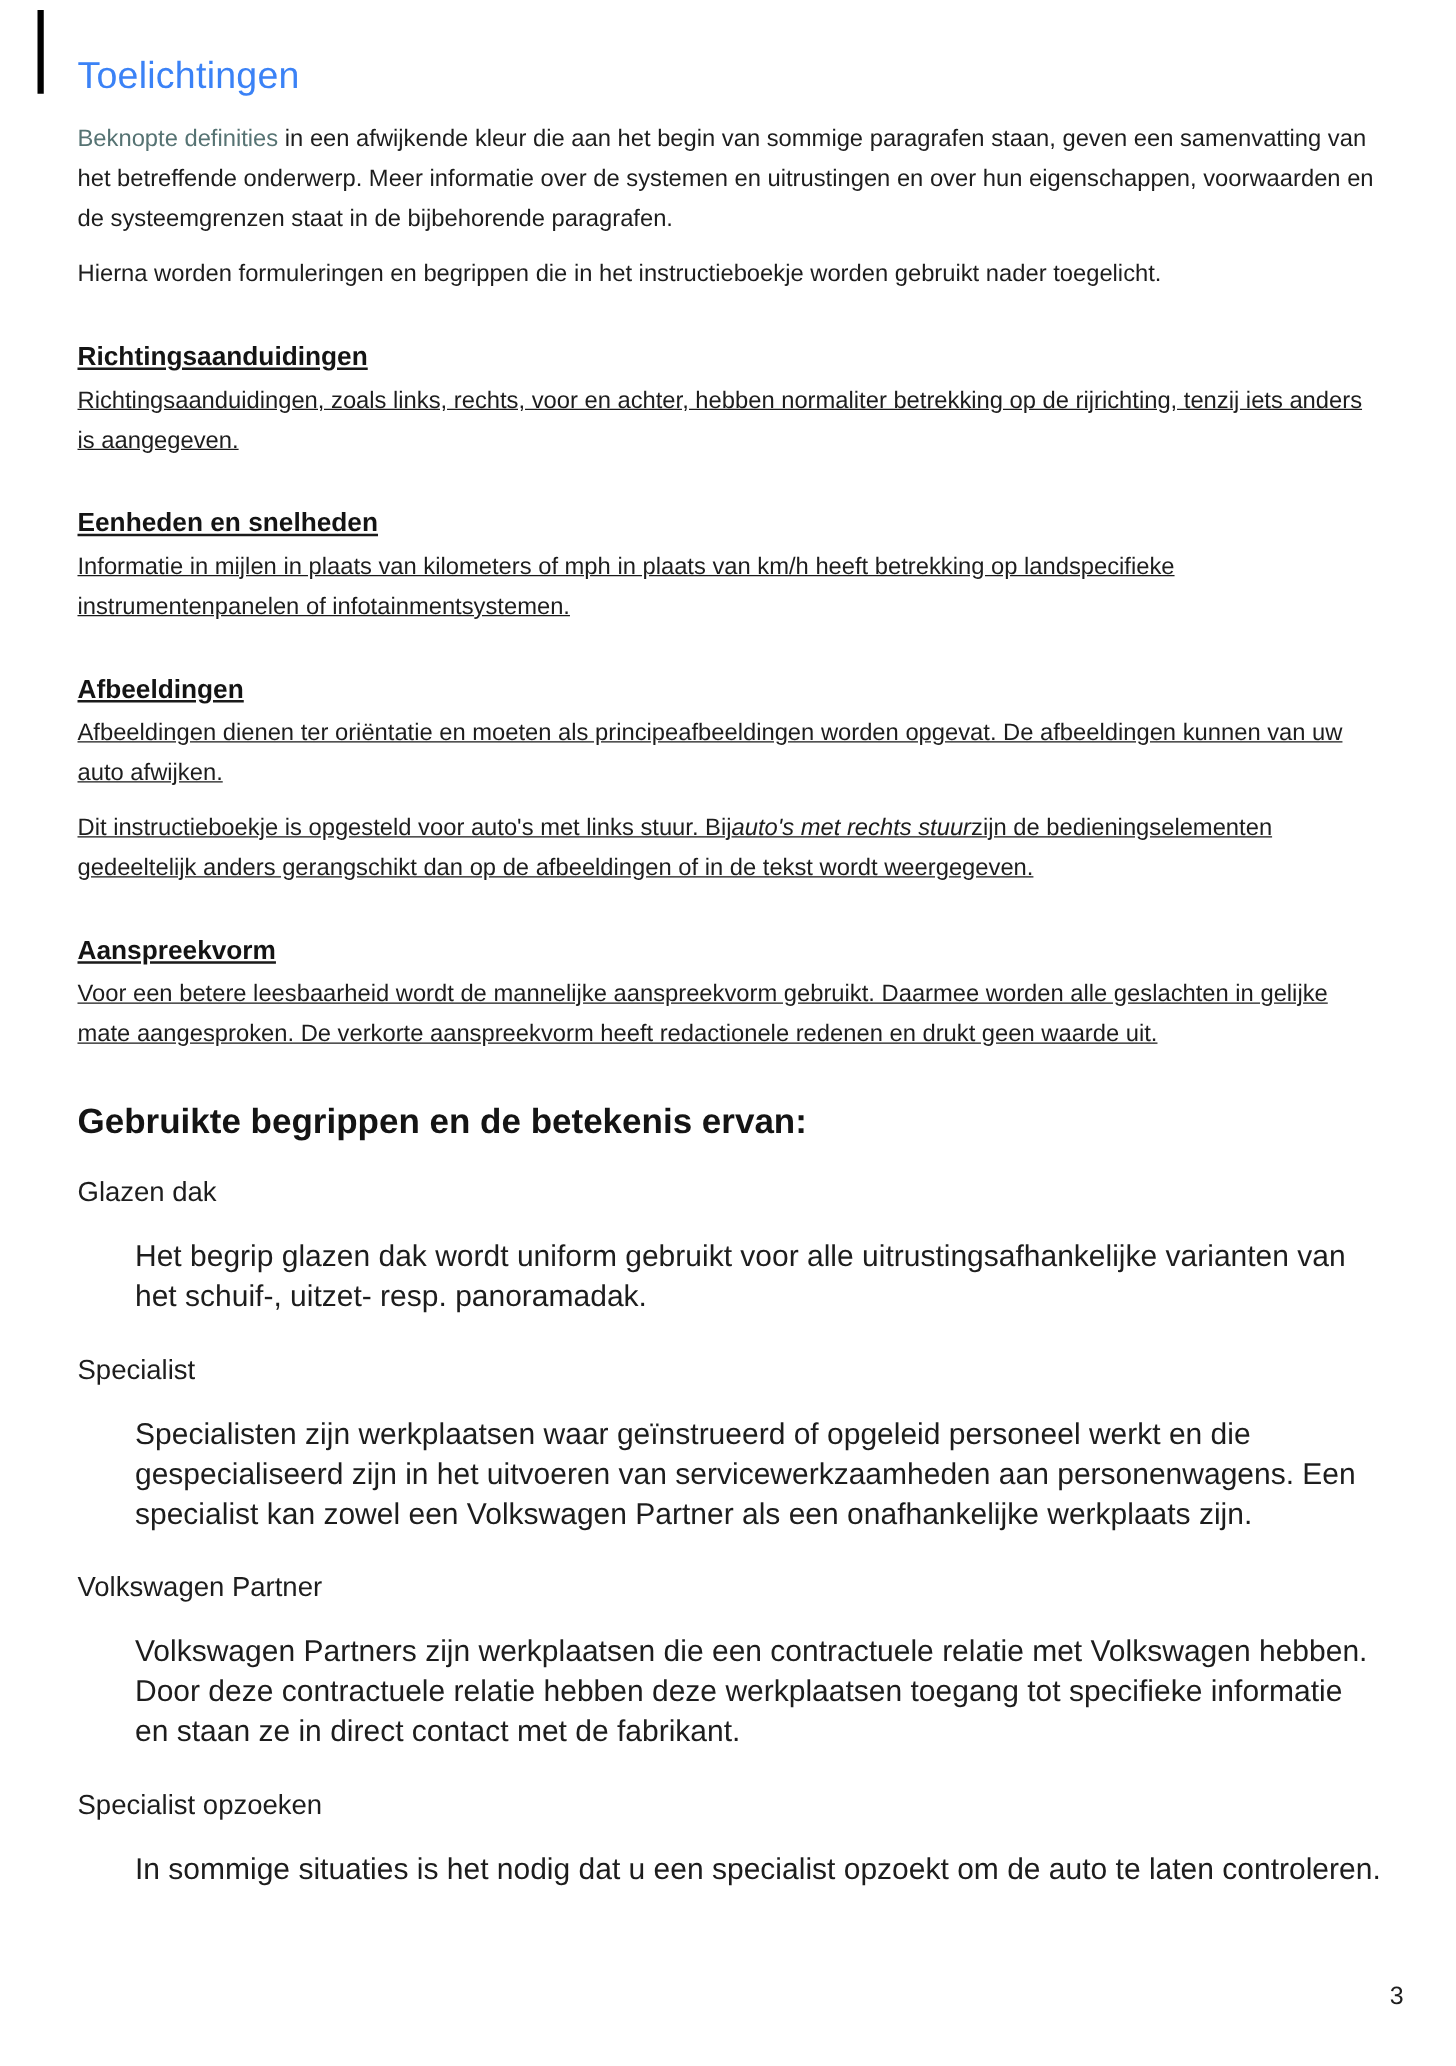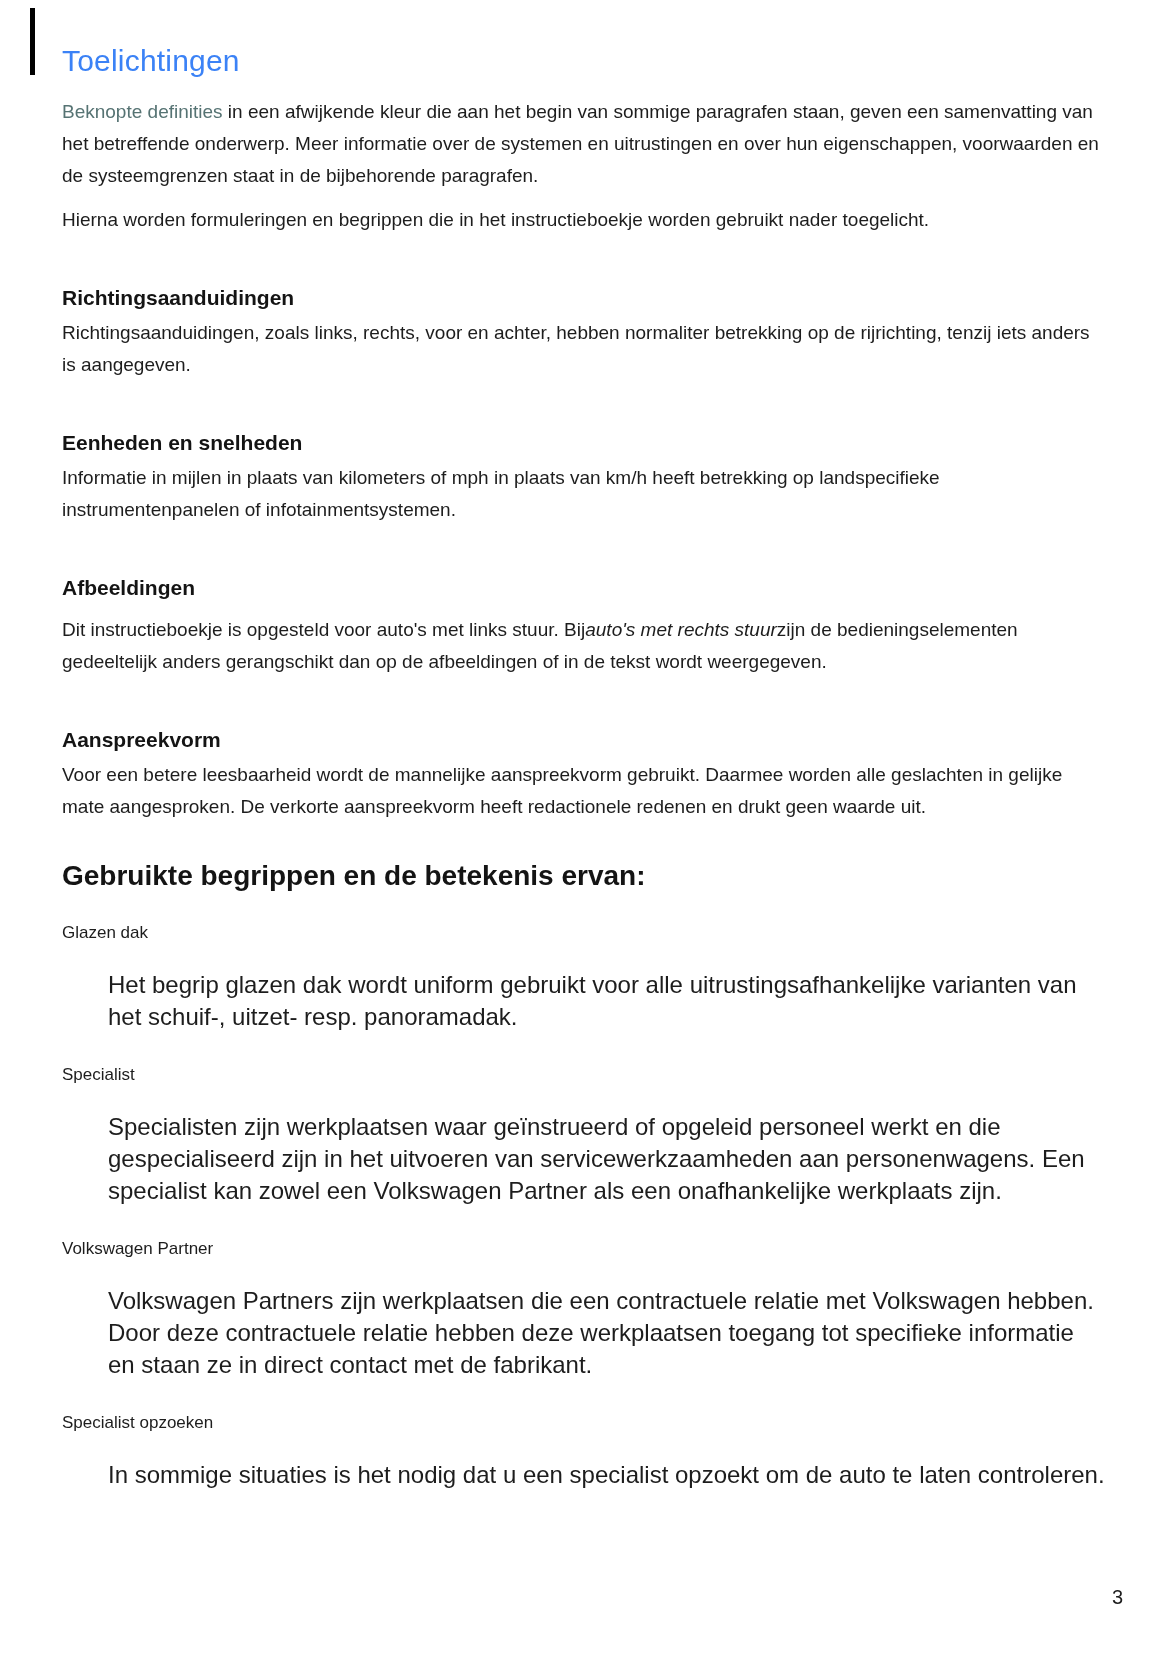--- a/index.html
+++ b/index.html
@@ -35,39 +35,39 @@
     letter-spacing: 0.2px;
     margin-bottom: 16px;
   }
   p.body-text {
     font-size: 19px;
     line-height: 32px;
     color: #1d1d1d;
   }
   .accent-text { color: #567373; }
   .para-gap { margin-top: 12px; }
-  section.sec { margin-top: 48px; }
+  section.sec { margin-top: 36px; text-decoration: underline; }
   h2.sec-heading {
     font-size: 21px;
     font-weight: 700;
     line-height: 28px;
     color: #141414;
     margin-bottom: 5px;
   }
   h2.big-heading {
     font-size: 28px;
     font-weight: 700;
     line-height: 30px;
     color: #141414;
     margin-top: 38px;
   }
   em.inline-italic { font-style: italic; }
   dl.terms { display: block; }
   dt.term {
-    font-size: 17px;
+    font-size: 22px;
     line-height: 32px;
     color: #1d1d1d;
     margin-top: 26px;
   }
   dd.definition {
     font-size: 24px;
     line-height: 32px;
     color: #1d1d1d;
     margin-top: 20px;
     margin-left: 46px;
@@ -100,20 +100,21 @@
     <p class="body-text">Richtingsaanduidingen, zoals links, rechts, voor en achter, hebben normaliter betrekking op de rijrichting, tenzij iets anders is aangegeven.</p>
   </section>
 
   <section class="sec">
     <h2 class="sec-heading">Eenheden en snelheden</h2>
     <p class="body-text">Informatie in mijlen in plaats van kilometers of mph in plaats van km/h heeft betrekking op landspecifieke instrumentenpanelen of infotainmentsystemen.</p>
   </section>
 
   <section class="sec">
     <h2 class="sec-heading">Afbeeldingen</h2>
+    <p class="body-text">Afbeeldingen dienen ter oriëntatie en moeten als principeafbeeldingen worden opgevat. De afbeeldingen kunnen van uw auto afwijken.</p>
     <p class="body-text para-gap"><span>Dit instructieboekje is opgesteld voor auto's met links stuur. Bij</span><em class="inline-italic">auto's met rechts stuur</em><span>zijn de bedieningselementen gedeeltelijk anders gerangschikt dan op de afbeeldingen of in de tekst wordt weergegeven.</span></p>
   </section>
 
   <section class="sec">
     <h2 class="sec-heading">Aanspreekvorm</h2>
     <p class="body-text">Voor een betere leesbaarheid wordt de mannelijke aanspreekvorm gebruikt. Daarmee worden alle geslachten in gelijke mate aangesproken. De verkorte aanspreekvorm heeft redactionele redenen en drukt geen waarde uit.</p>
   </section>
 
   <h2 class="big-heading">Gebruikte begrippen en de betekenis ervan:</h2>
 

